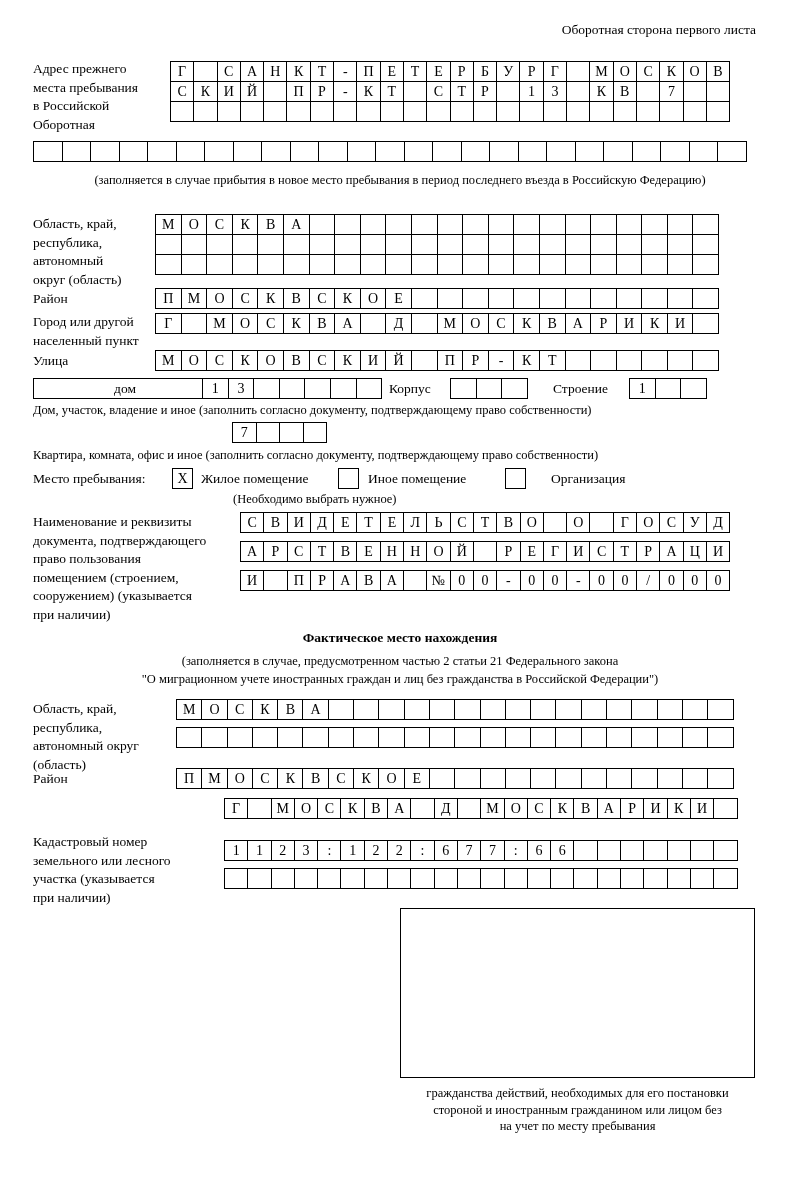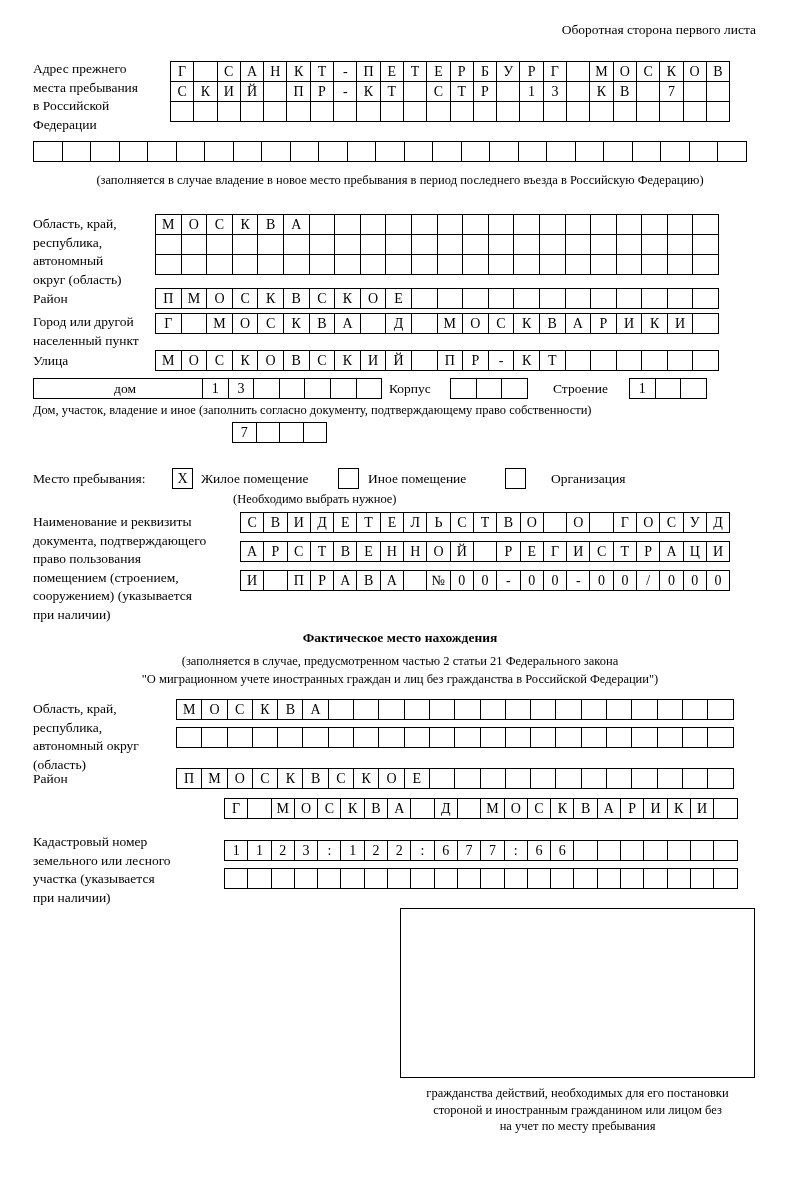--- a/index.html
+++ b/index.html
@@ -95,21 +95,21 @@
 
 <div class="page">
 
   <div class="header-right">Оборотная сторона первого листа</div>
 
   <div class="row" style="left:33px; top:60px;">
     <div class="label label-lines">
       <div>Адрес прежнего</div>
       <div>места пребывания</div>
       <div>в Российской</div>
-      <div>Федерации</div>
+      <div>Оборотная</div>
     </div>
   </div>
 
   <div class="boxes" id="prevrow0" style="position:absolute; left:170px; top:61px;">
       <div class="cell" style="width: 24.3px;">Г</div>
       <div class="cell" style="width: 24.3px;"></div>
       <div class="cell" style="width: 24.3px;">С</div>
       <div class="cell" style="width: 24.3px;">А</div>
       <div class="cell" style="width: 24.3px;">Н</div>
       <div class="cell" style="width: 24.3px;">К</div>
@@ -206,21 +206,21 @@
       <div class="cell" style="width: 29.5px;"></div>
       <div class="cell" style="width: 29.5px;"></div>
       <div class="cell" style="width: 29.5px;"></div>
       <div class="cell" style="width: 29.5px;"></div>
       <div class="cell" style="width: 29.5px;"></div>
       <div class="cell" style="width: 29.5px;"></div>
       <div class="cell" style="width: 29.5px;"></div>
     </div>
 
   <div class="center" style="top:172px;">
-    <span class="small">(заполняется в случае владение в новое место пребывания в период последнего въезда в Российскую Федерацию)</span>
+    <span class="small">(заполняется в случае прибытия в новое место пребывания в период последнего въезда в Российскую Федерацию)</span>
   </div>
 
 
   <div class="row" style="left:33px; top:215px;">
     <div class="label label-lines">
       <div>Область, край,</div>
       <div>республика,</div>
       <div>автономный</div>
       <div>округ (область)</div>
     </div>
@@ -405,20 +405,21 @@
     </div>
 
   <div class="label small" style="position:absolute; left:33px; top:401px;">Дом, участок, владение и иное (заполнить согласно документу, подтверждающему право собственности)</div>
 
   <div class="boxes" id="s2flat" style="position:absolute; left:232px; top:422px;">
       <div class="cell" style="width: 24.5px;">7</div>
       <div class="cell" style="width: 24.5px;"></div>
       <div class="cell" style="width: 24.5px;"></div>
       <div class="cell" style="width: 24.5px;"></div>
     </div>
+  <div class="label small" style="position:absolute; left:33px; top:446px;">Квартира, комната, офис и иное (заполнить согласно документу, подтверждающему право собственности)</div>
 
   <div class="label" style="position:absolute; left:33px; top:470px;">Место пребывания:</div>
   <div class="checkbox" style="position:absolute; left:172px; top:468px;">X</div>
   <div class="label" style="position:absolute; left:201px; top:470px;">Жилое помещение</div>
   <div class="checkbox" style="position:absolute; left:338px; top:468px;"></div>
   <div class="label" style="position:absolute; left:368px; top:470px;">Иное помещение</div>
   <div class="checkbox" style="position:absolute; left:505px; top:468px;"></div>
   <div class="label" style="position:absolute; left:551px; top:470px;">Организация</div>
   <div class="label small" style="position:absolute; left:233px; top:490px;">(Необходимо выбрать нужное)</div>
 

